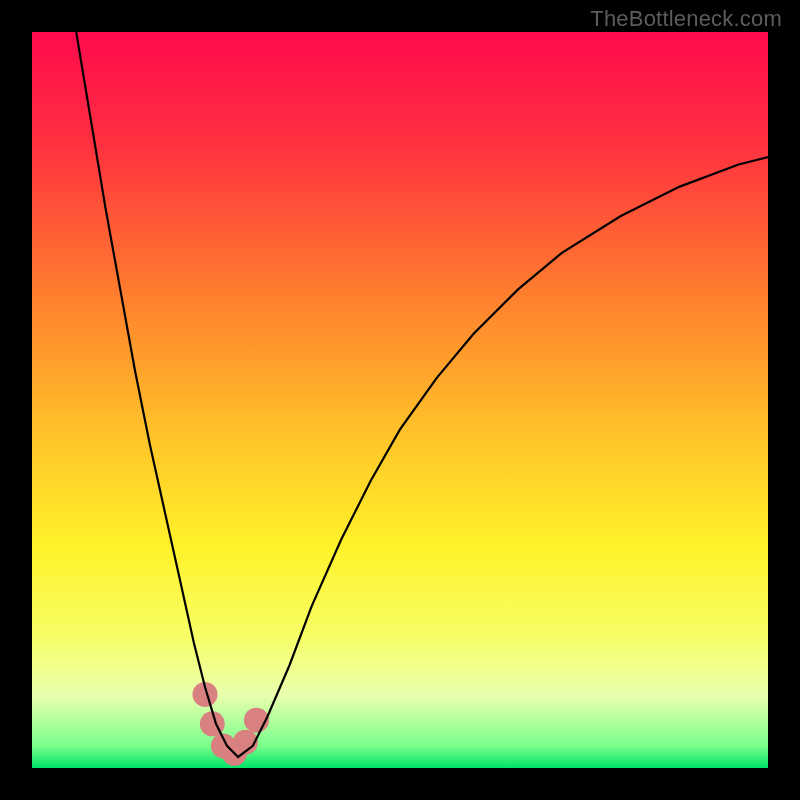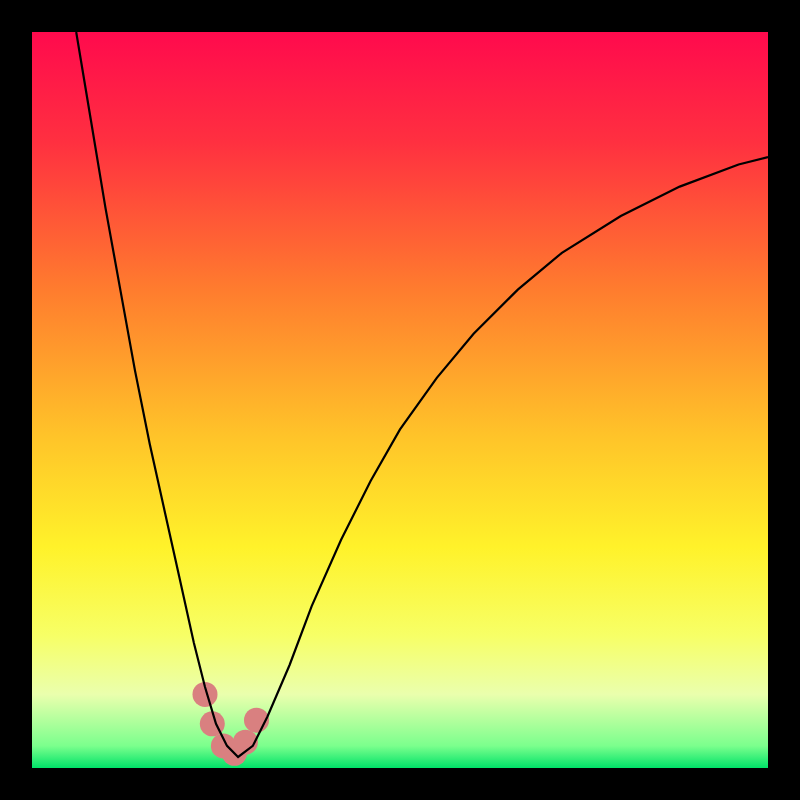--- a/index.html
+++ b/index.html
@@ -63,13 +63,14 @@
           <circle cx="180.3" cy="691.8" r="12.5" fill="#d98080"></circle>
           <circle cx="191.4" cy="713.9" r="12.5" fill="#d98080"></circle>
           <circle cx="202.4" cy="721.3" r="12.5" fill="#d98080"></circle>
           <circle cx="213.4" cy="710.2" r="12.5" fill="#d98080"></circle>
           <circle cx="224.5" cy="688.2" r="12.5" fill="#d98080"></circle>
         </g>
       <path id="curve-path" fill="none" stroke="#000000" stroke-width="2.2" d="M44.2 0.0 L58.9 88.3 L73.6 176.6 L88.3 257.6 L103.0 338.6 L117.8 412.2 L132.5 478.4 L147.2 544.6 L161.9 610.9 L173.0 655.0 L184.0 691.8 L195.0 713.9 L206.1 725.0 L220.8 713.9 L235.5 684.5 L257.6 633.0 L279.7 574.1 L309.1 507.8 L338.6 449.0 L368.0 397.4 L404.8 345.9 L441.6 301.8 L485.8 257.6 L529.9 220.8 L588.8 184.0 L647.7 154.6 L706.6 132.5 L736.0 125.1"></path>
     </svg>
   </div>
 
+  <div class="watermark">TheBottleneck.com</div>
 </div>
 
 </body></html>

